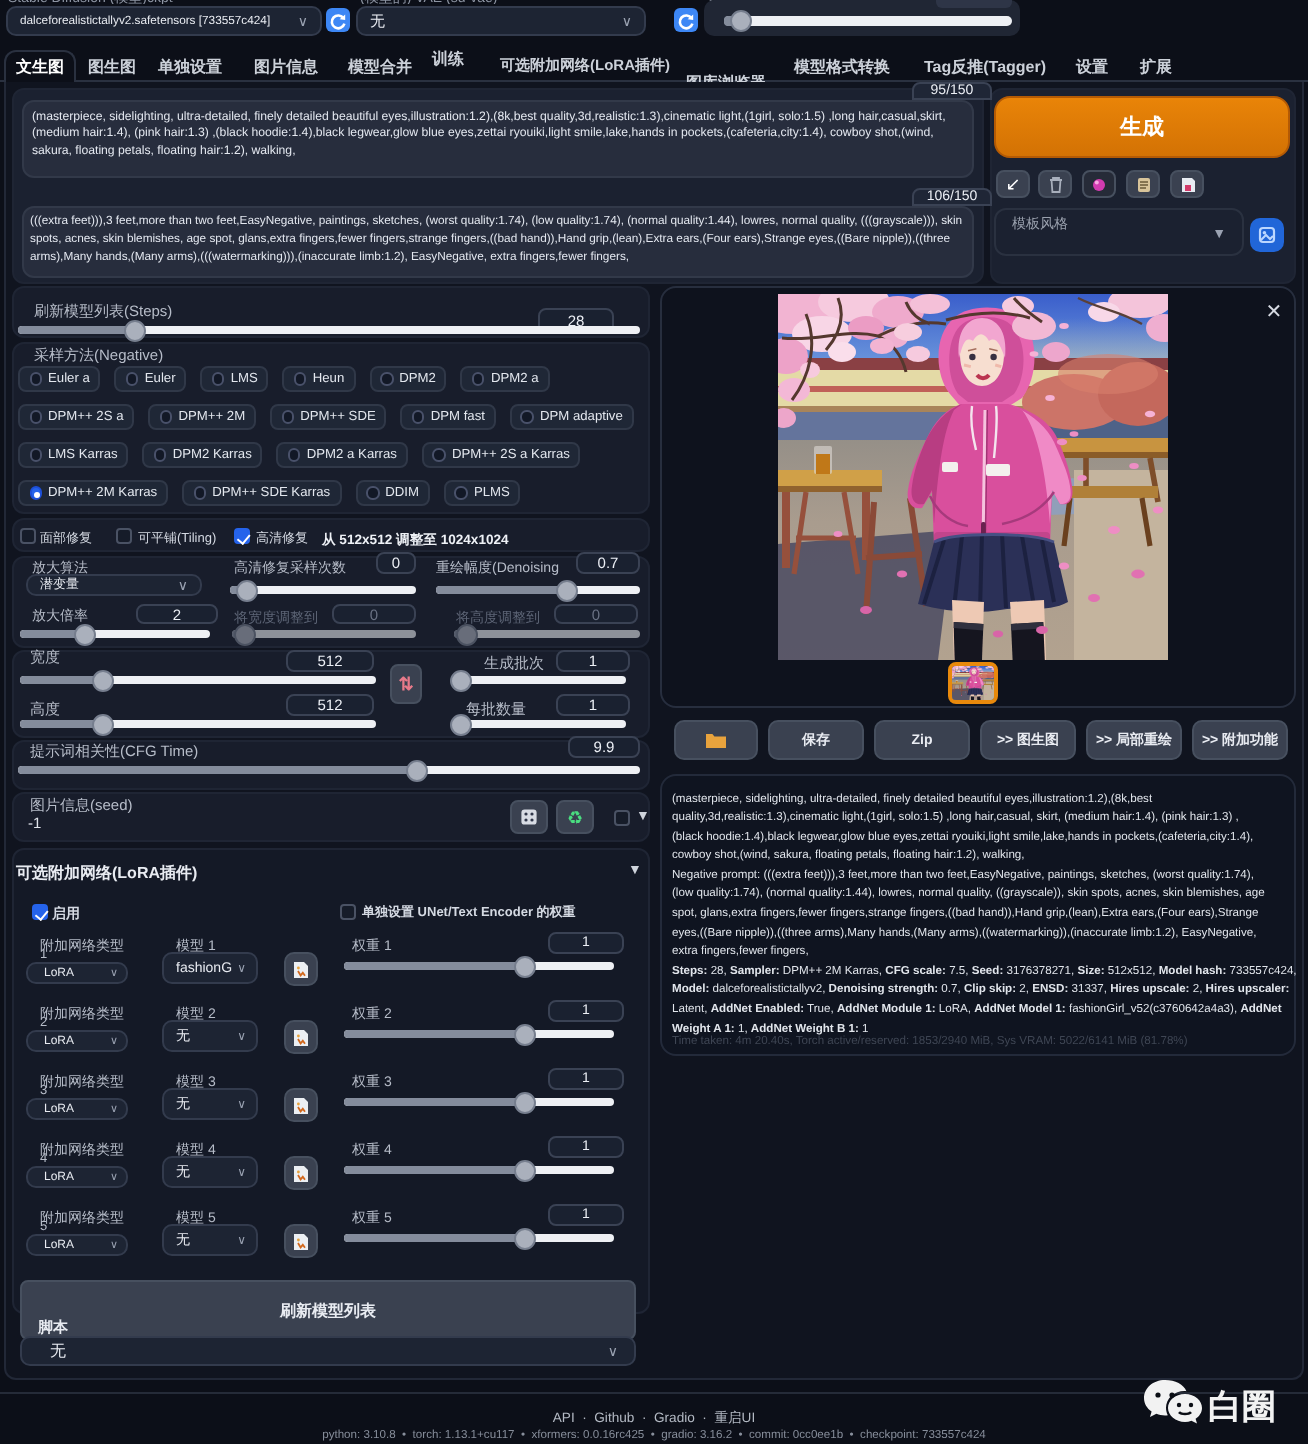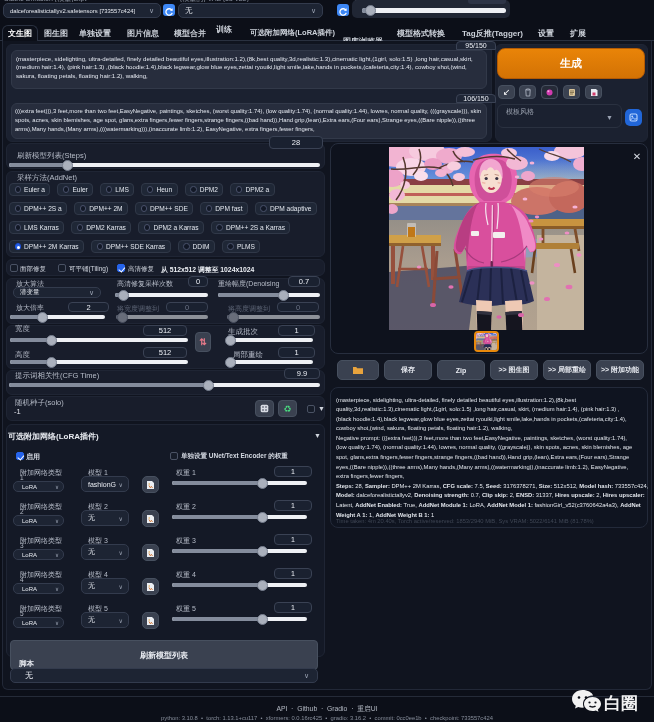--- a/index.html
+++ b/index.html
@@ -111,27 +111,27 @@
 </div>
 <div class="a" style="left:625px;top:109px;width:17px;height:17px;background:#2166d8;border-radius:5px;display:flex;align-items:center;justify-content:center">
     <svg width="9" height="9" viewBox="0 0 9 9">
       <rect x="1" y="1" width="7" height="7" rx="1.5" fill="none" stroke="#bcd7ff" stroke-width="1.1"></rect>
       <circle cx="3.2" cy="3.4" r="0.9" fill="#bcd7ff"></circle>
       <path d="M1.5 7L4 4.5 6 6.5 7.5 5" stroke="#bcd7ff" stroke-width="1" fill="none"></path>
     </svg>
   </div>
 <div class="blk" style="left:6px;top:143px;width:319px;height:26px"></div>
 <div class="lbl a" style="left:17px;top:151px">刷新模型列表(Steps)</div>
-<div class="vbox a" style="left:269px;top:136px;width:54px;height:13px">28</div>
+<div class="vbox a" style="left:269px;top:154px;width:38px;height:13px">28</div>
 <div class="sl" style="left:9px;top:163px;width:311px">
     <i style="width:58px"></i>
     <b style="left:58px"></b>
   </div>
 <div class="blk" style="left:6px;top:171px;width:319px;height:86px"></div>
-<div class="lbl a" style="left:17px;top:173px">采样方法(AddNet)</div>
+<div class="lbl a" style="left:17px;top:173px">采样方法(Negative)</div>
 <div class="a" style="left:9px;top:183px;width:316px;display:flex;flex-wrap:wrap;gap:6px 7px">
 <span class="pill"><span class="r"></span>Euler a</span>
 <span class="pill"><span class="r"></span>Euler</span>
 <span class="pill"><span class="r"></span>LMS</span>
 <span class="pill"><span class="r"></span>Heun</span>
 <span class="pill"><span class="r"></span>DPM2</span>
 <span class="pill"><span class="r"></span>DPM2 a</span>
 <span class="pill"><span class="r"></span>DPM++ 2S a</span>
 <span class="pill"><span class="r"></span>DPM++ 2M</span>
 <span class="pill"><span class="r"></span>DPM++ SDE</span>
@@ -188,47 +188,47 @@
     <b style="left:6px"></b>
   </div>
 <div class="blk" style="left:6px;top:325px;width:319px;height:44px"></div>
 <div class="lbl a" style="left:15px;top:324px">宽度</div>
 <div class="vbox a" style="left:143px;top:325px;width:44px;height:11px">512</div>
 <div class="sl" style="left:10px;top:338px;width:178px">
     <i style="width:41px"></i>
     <b style="left:41px"></b>
   </div>
 <div class="btn a" style="left:195px;top:332px;width:16px;height:20px;color:#e87a8a;font-size:9px">⇅</div>
-<div class="lbl a" style="left:228px;top:327px">生成批次</div>
+<div class="lbl a" style="left:242px;top:327px">生成批次</div>
 <div class="vbox a" style="left:278px;top:325px;width:37px;height:11px">1</div>
 <div class="sl" style="left:227px;top:338px;width:86px">
     <i style="width:3px"></i>
     <b style="left:3px"></b>
   </div>
 <div class="lbl a" style="left:15px;top:350px">高度</div>
 <div class="vbox a" style="left:143px;top:347px;width:44px;height:11px">512</div>
 <div class="sl" style="left:10px;top:360px;width:178px">
     <i style="width:41px"></i>
     <b style="left:41px"></b>
   </div>
-<div class="lbl a" style="left:233px;top:350px">局部重绘</div>
+<div class="lbl a" style="left:233px;top:350px">每批数量</div>
 <div class="vbox a" style="left:278px;top:347px;width:37px;height:11px">1</div>
 <div class="sl" style="left:227px;top:360px;width:86px">
     <i style="width:3px"></i>
     <b style="left:3px"></b>
   </div>
 <div class="blk" style="left:6px;top:370px;width:319px;height:25px"></div>
 <div class="lbl a" style="left:15px;top:371px">提示词相关性(CFG Time)</div>
 <div class="vbox a" style="left:284px;top:368px;width:36px;height:11px">9.9</div>
 <div class="sl" style="left:9px;top:383px;width:311px">
     <i style="width:199px"></i>
     <b style="left:199px"></b>
   </div>
 <div class="blk" style="left:6px;top:396px;width:319px;height:25px"></div>
-<div class="lbl a" style="left:15px;top:398px">随机种子(solo)</div>
+<div class="lbl a" style="left:15px;top:398px">图片信息(seed)</div>
 <div class="a" style="left:14px;top:407px;color:#dfe3ea;font-size:7.5px">-1</div>
 <div class="btn a" style="left:255px;top:400px;width:19px;height:17px">
     <svg width="9" height="9" viewBox="0 0 9 9">
       <rect x="0.7" y="0.7" width="7.6" height="7.6" rx="1.6" fill="#d8dce4"></rect>
       <circle cx="3" cy="3" r="0.8" fill="#30374a"></circle>
       <circle cx="6" cy="6" r="0.8" fill="#30374a"></circle>
       <circle cx="6" cy="3" r="0.8" fill="#30374a"></circle>
       <circle cx="3" cy="6" r="0.8" fill="#30374a"></circle>
     </svg>
   </div>

